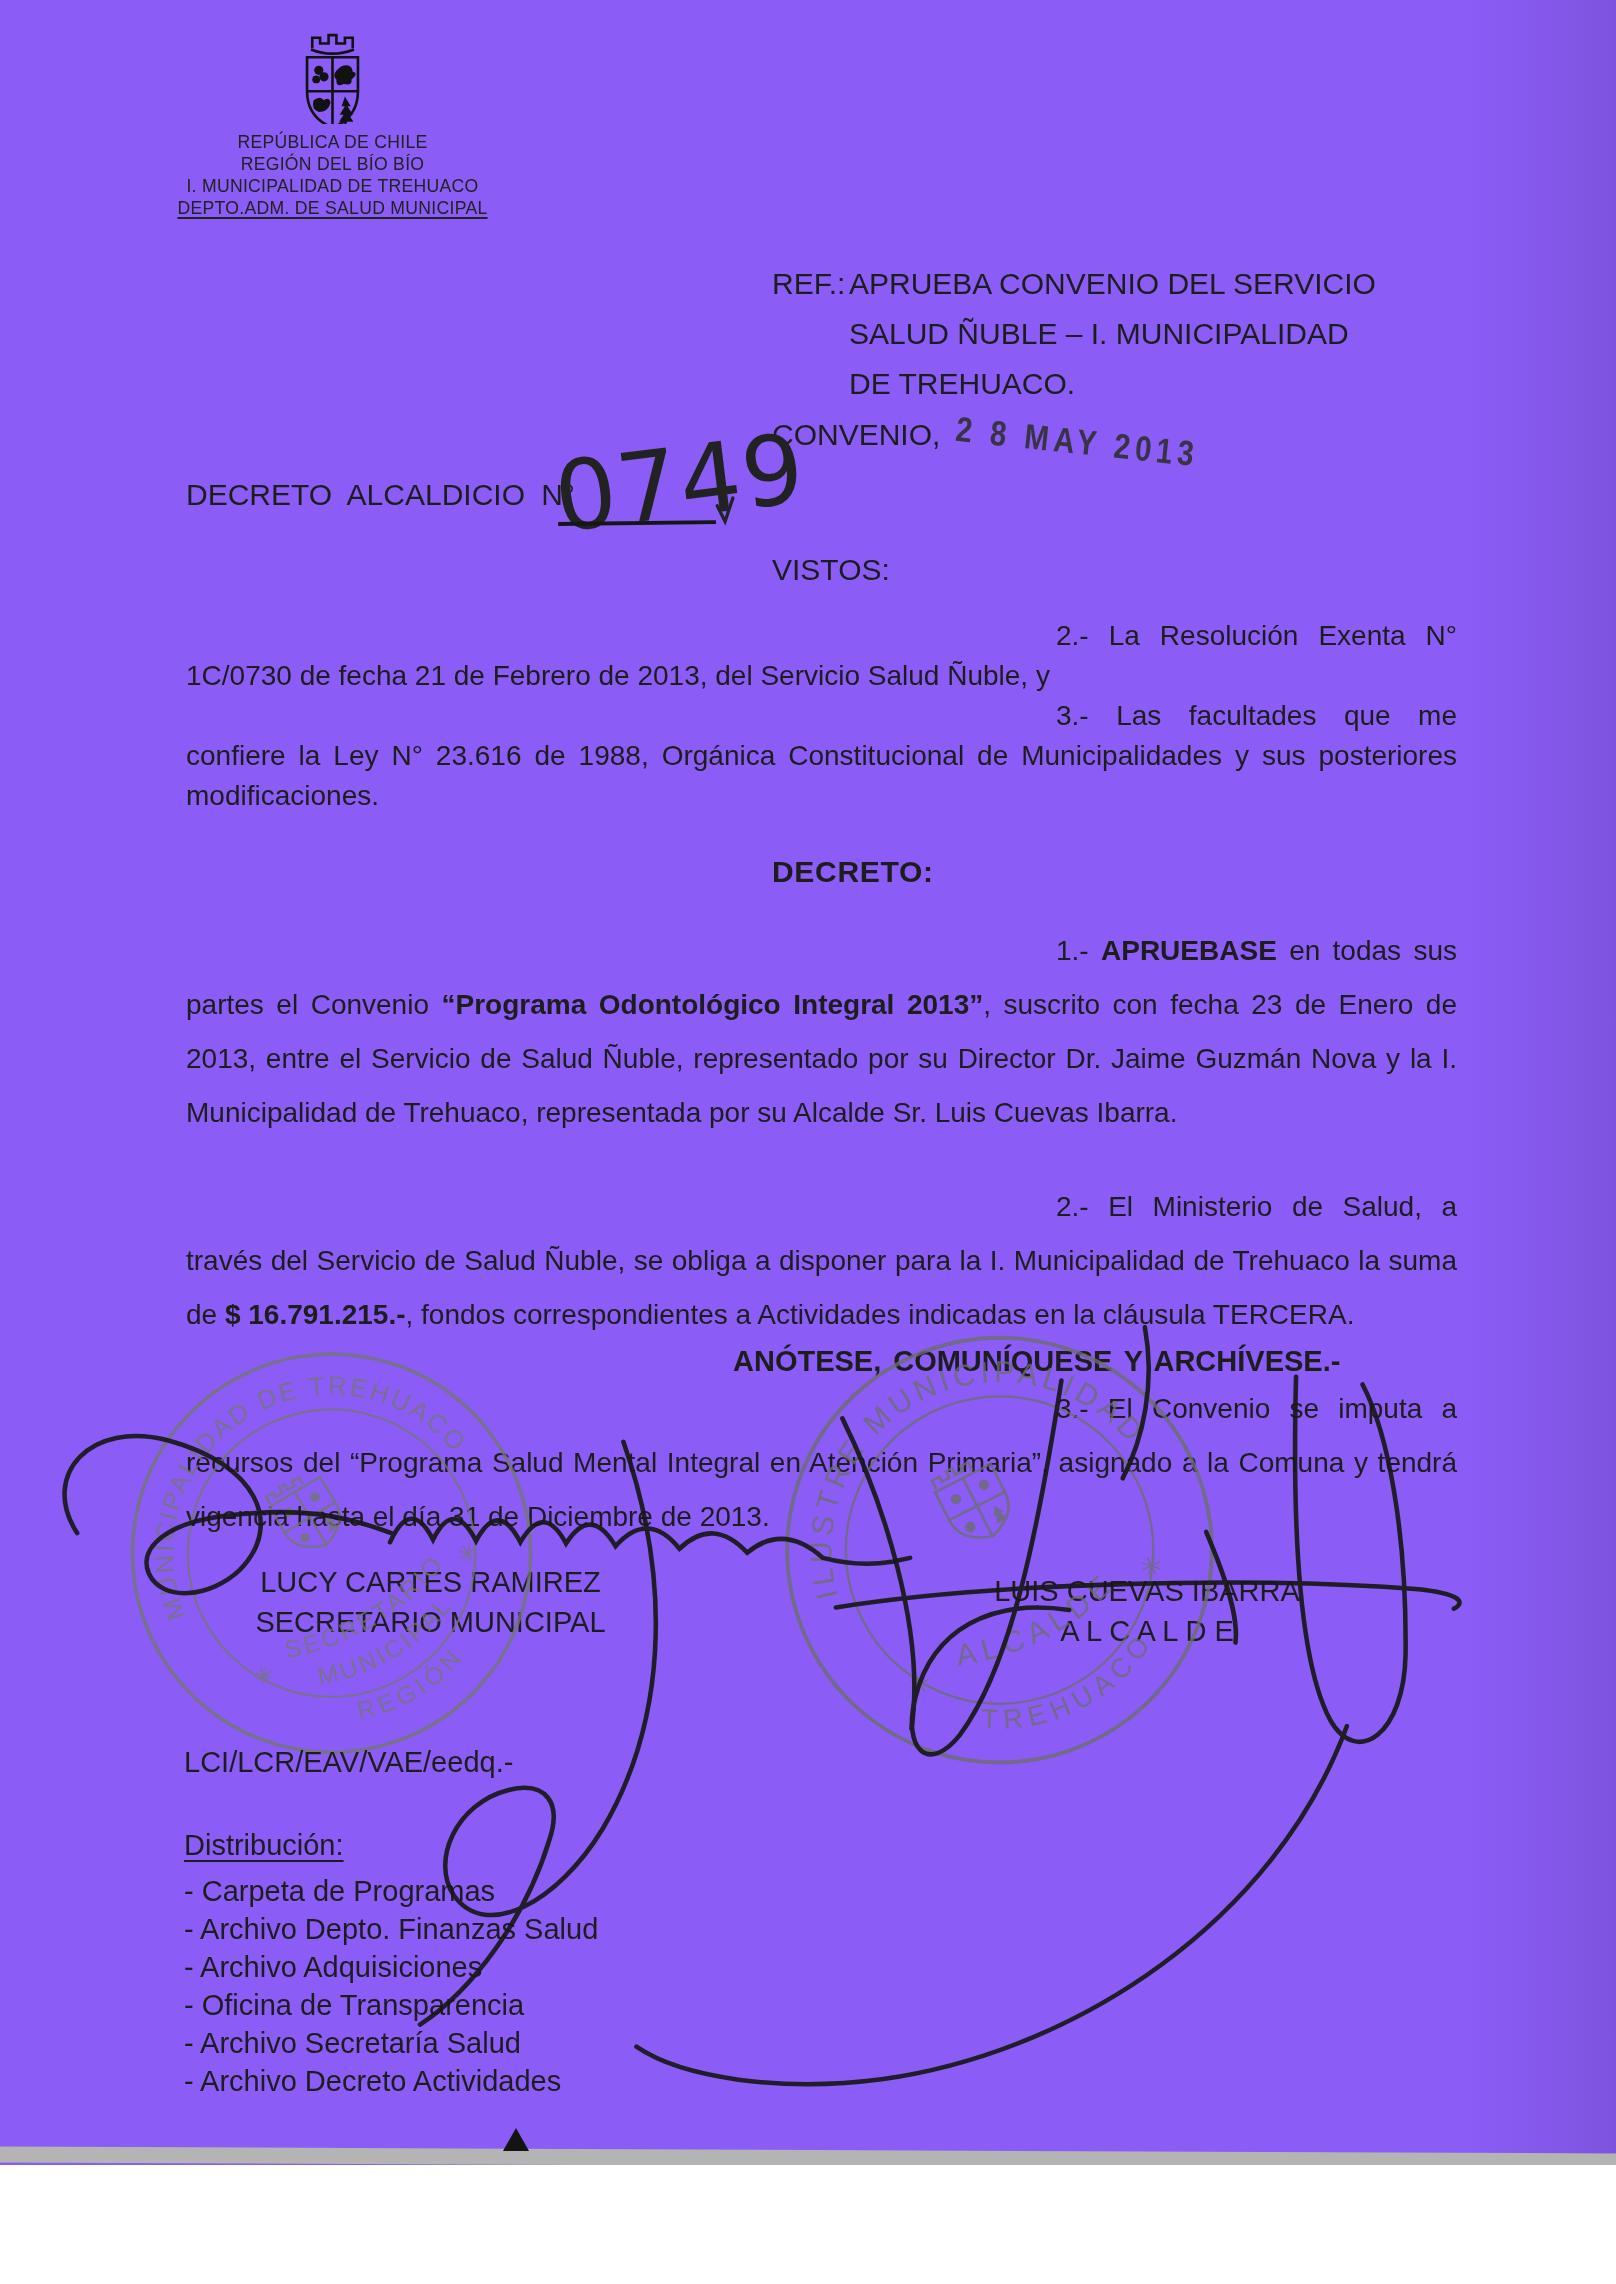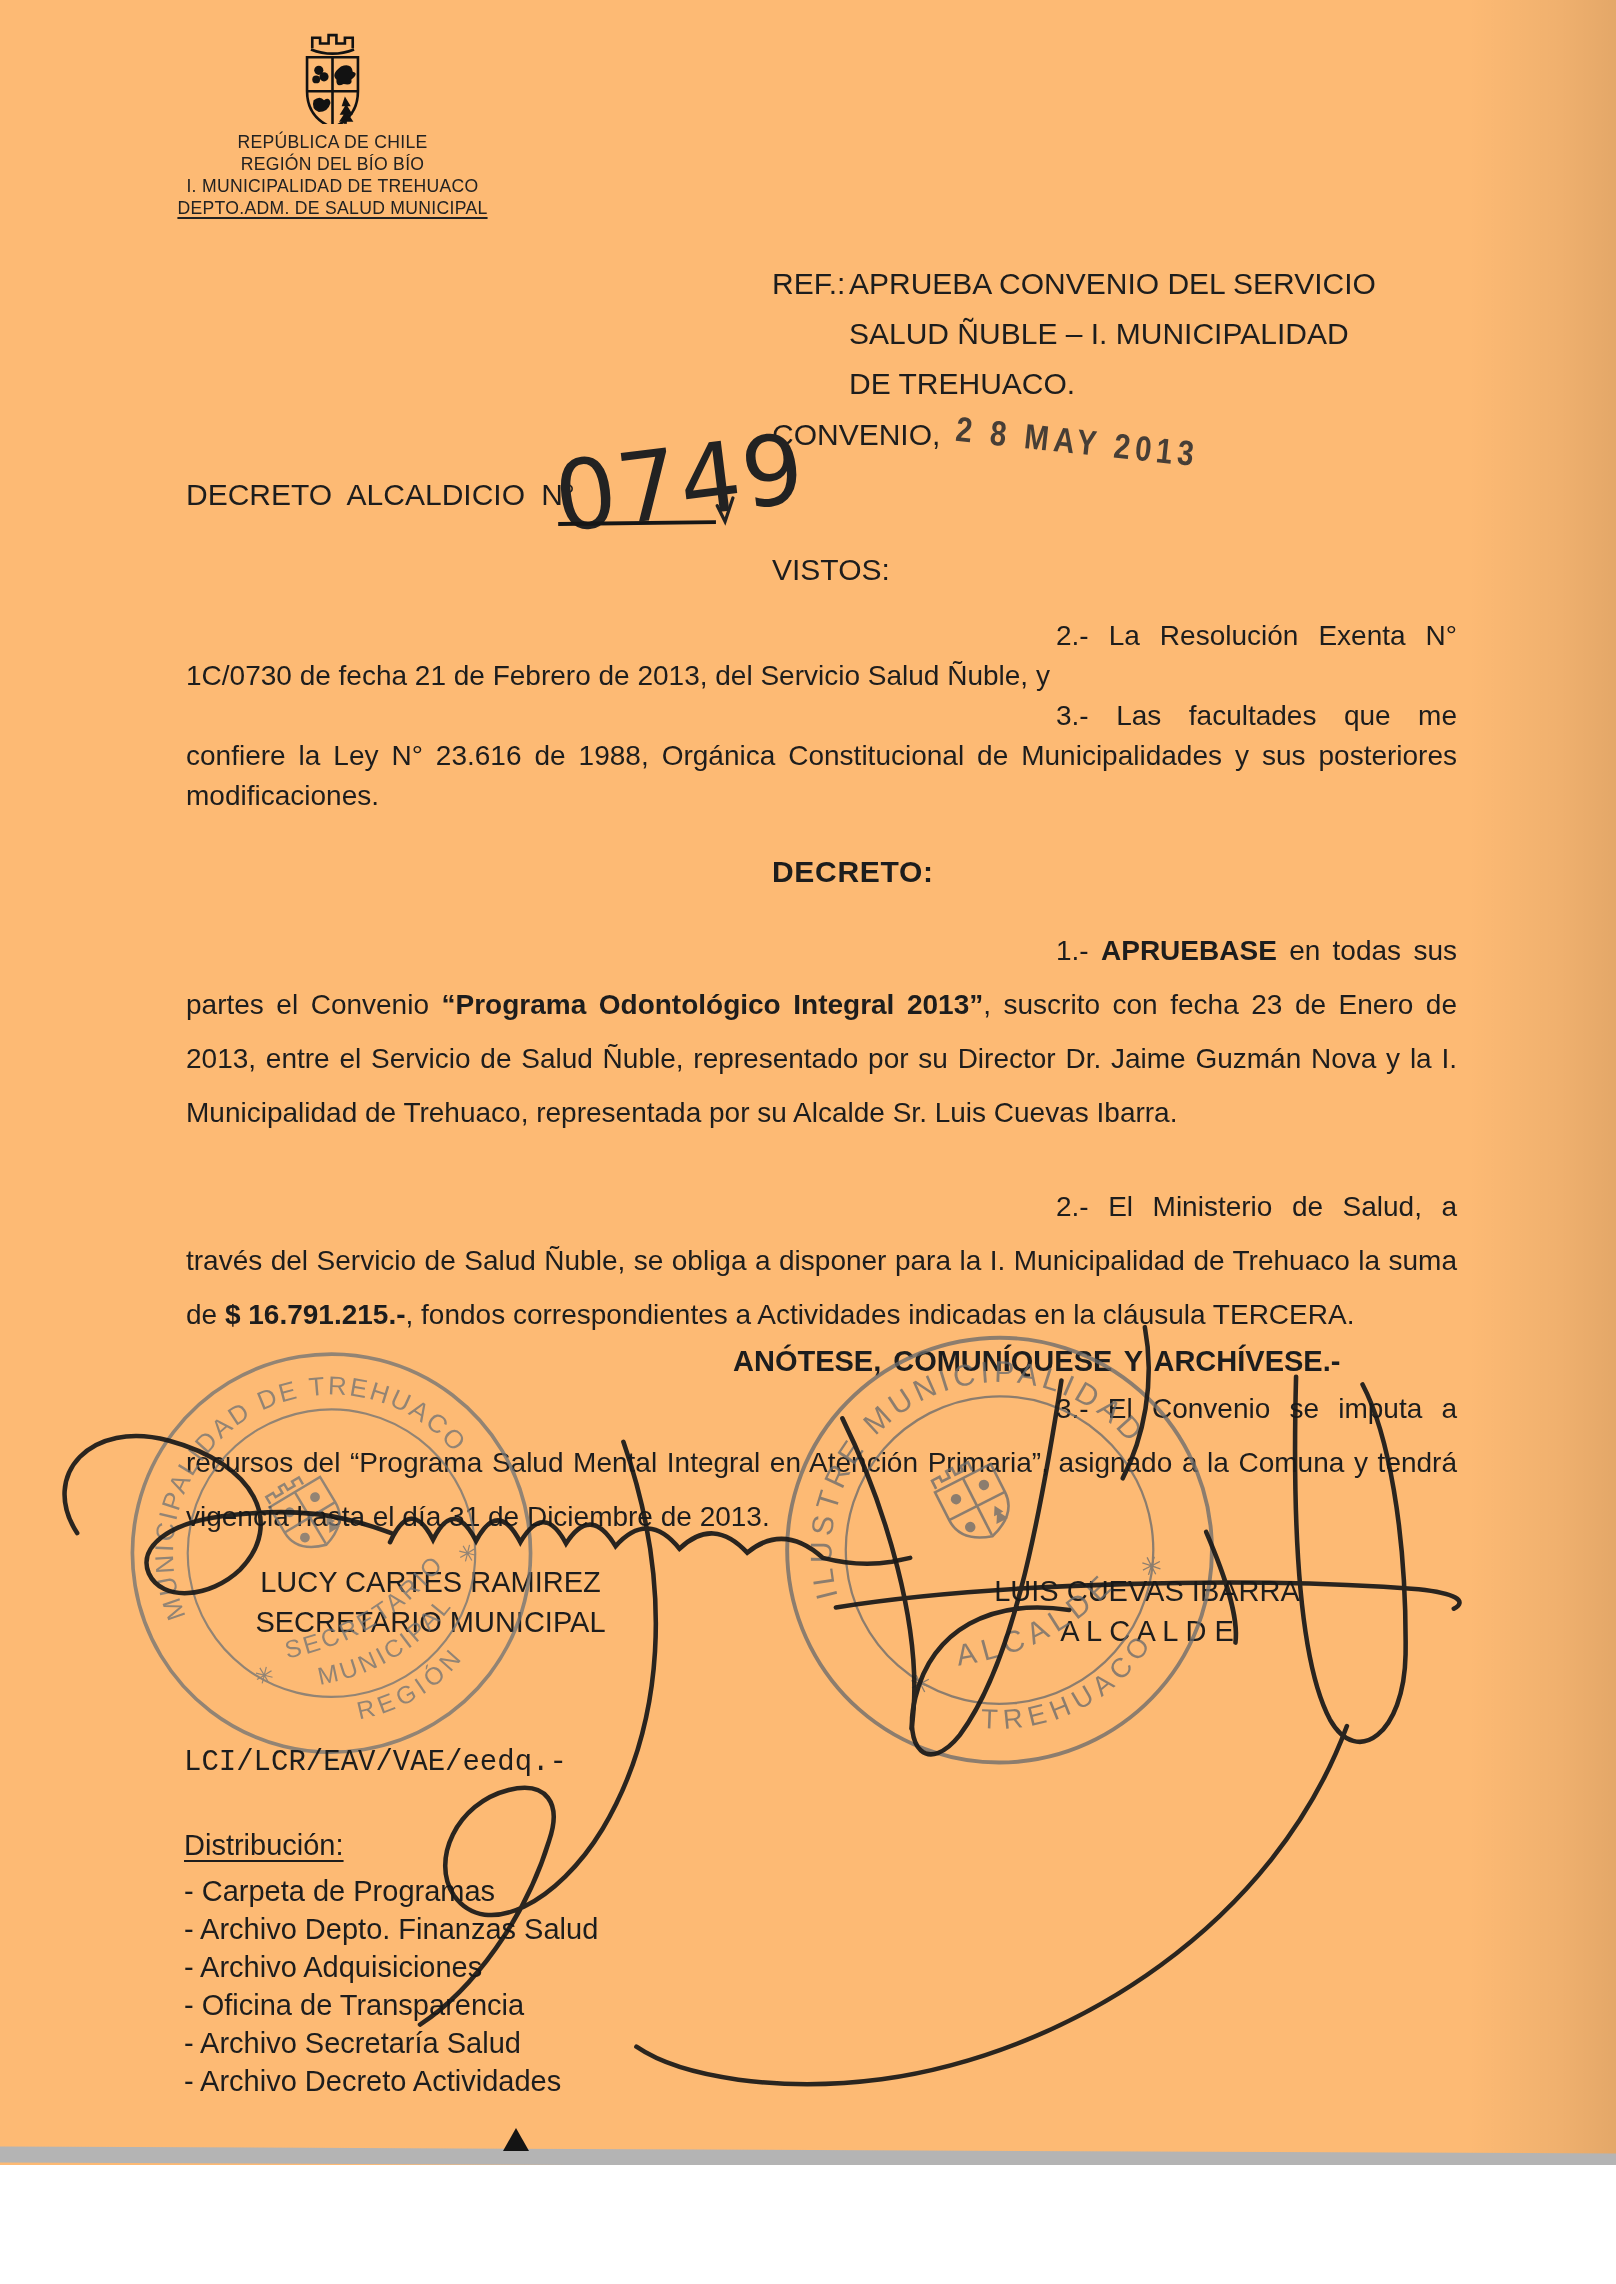--- a/index.html
+++ b/index.html
@@ -1,18 +1,18 @@
 <!DOCTYPE html>
 <html style="font-size:10.4px"><head>
 <meta charset="utf-8">
 <style>
   html,body{margin:0;padding:0;background:#d9d9d9;}
   .page{
     position:relative;width:1617px;height:2284px;margin:0 auto;
-    background:#fdba74;overflow:hidden;
+    background:#8b5cf6;overflow:hidden;
     font-family:"Liberation Sans","DejaVu Sans",sans-serif;
     color:#1d1d1d;
   }
   .right-shade{
     position:absolute;top:0;right:0;width:150px;height:2284px;
     background:linear-gradient(to right, rgba(0,0,0,0) 0%, rgba(0,0,0,0.05) 60%, rgba(0,0,0,0.10) 100%);
     pointer-events:none;
   }
   
   .letterhead{position:absolute;left:150px;top:31px;width:365px;text-align:center;}
@@ -44,21 +44,21 @@
   .closing{position:absolute;left:733px;top:1345px;font-size:29px;font-weight:bold;word-spacing:3.9px;white-space:nowrap;}
   
   .sig-name-block{position:absolute;text-align:center;font-size:29px;line-height:40px;}
   .sig-left{left:209px;top:1562px;width:443px;}
   .sig-right{left:919px;top:1571px;width:456px;}
   
   .stamp{position:absolute;opacity:.78;pointer-events:none;}
   .stamp-left{left:117px;top:1338px;transform:rotate(-31deg);}
   .stamp-right{left:772px;top:1322px;transform:rotate(-27deg);}
   
-  .initials{position:absolute;left:184px;top:1746px;font-size:29px;font-family:Liberation Mono, monospace;}
+  .initials{position:absolute;left:184px;top:1746px;font-size:29px;}
   .dist-heading{position:absolute;left:184px;top:1829px;font-size:29px;text-decoration:underline;text-decoration-thickness:2px;text-underline-offset:4.6px;}
   .dist-list{position:absolute;left:184px;top:1872px;font-size:29px;line-height:38px;}
   
   .ink-overlay{position:absolute;left:0;top:0;pointer-events:none;}
   .page-edge-band{position:absolute;left:-6.5px;top:2150px;width:1636px;height:15.6px;background:#b4b4b4;transform:rotate(.25deg);}
   .edge-triangle{position:absolute;left:503px;top:2128px;width:0;height:0;
     border-left:13.7px solid transparent;border-right:13.7px solid transparent;border-bottom:23.5px solid #141414;}
   .below-band{position:absolute;left:0;top:2165px;width:1617px;height:119px;background:#ffffff;}
 </style>
 </head>

